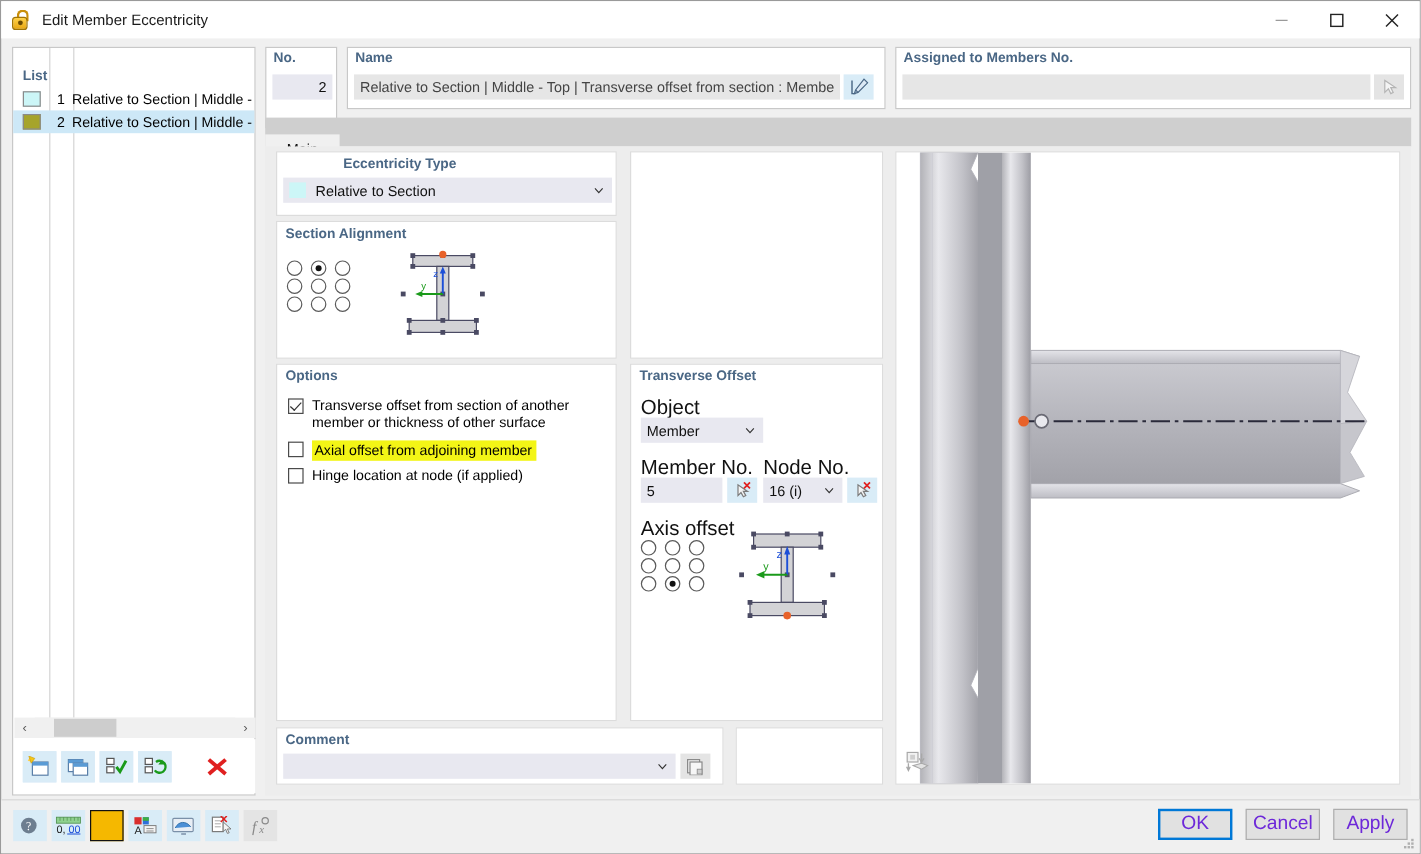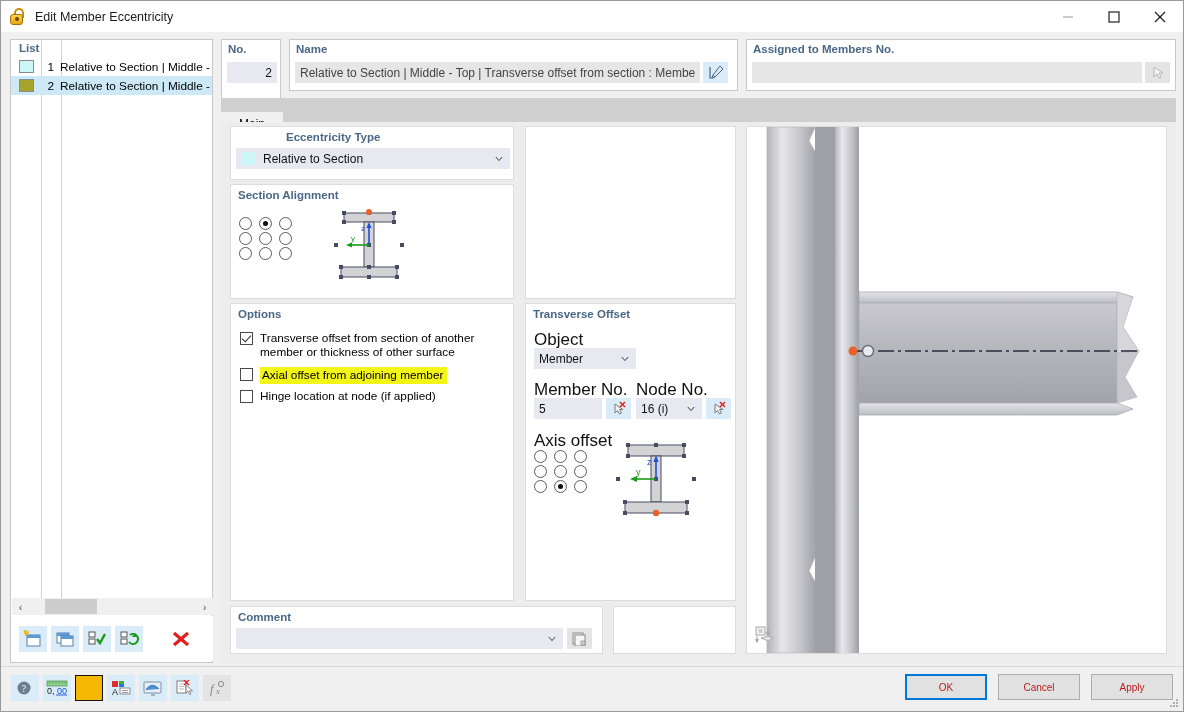--- a/index.html
+++ b/index.html
@@ -54,21 +54,21 @@
   }
   .wincontrols .wbtn svg { display: block; }
 
   
   .list-panel {
     position: absolute; left: 9px; top: 38px; width: 203px; height: 624px;
     background: #ffffff; border: 1px solid #c8c8c8;
   }
   .list-head {
     color: #4a6785; font-weight: bold; font-size: 11.5px;
-    padding: 2px 0 3px 8px;
+    padding: 18px 0 3px 8px;
   }
   .list-rows { position: relative; }
   .list-row {
     display: flex; align-items: center; height: 19px;
     font-size: 11.8px;
   }
   .list-row.selected { background: #cde8f7; }
   .swatch {
     width: 15px; height: 13px; margin: 0 6px 0 8px; flex: none;
     border: 1px solid #8a8a8a;
@@ -216,22 +216,22 @@
   }
   .ftoolbar { position: absolute; left: 10px; top: 8px; display: flex; gap: 4px; }
   .fbtn {
     width: 28px; height: 26px; background: #d9ecf7;
     display: flex; align-items: center; justify-content: center;
   }
   .fbtn.gray { background: #e4e4e4; }
   .fbtn.swatchbtn { background: #f5b800; border: 1px solid #111; }
   .fbuttons { position: absolute; right: 10px; top: 7px; display: flex; gap: 11px; }
   .dbtn {
-    width: 82px; height: 26px; background: #e1e1e1; border: 1px solid #adadad;
-    font-size: 10px; color: #b91c1c;
+    width: 62px; height: 26px; background: #e1e1e1; border: 1px solid #adadad;
+    font-size: 16px; color: #6d28d9;
     display: flex; align-items: center; justify-content: center;
   }
   .dbtn.primary { border: 2px solid #0078d7; }
   .grip { position: absolute; right: 4px; bottom: 3px; width: 10px; height: 10px; }
 </style>
 </head>
 <body>
 
 <div id="app">
 

